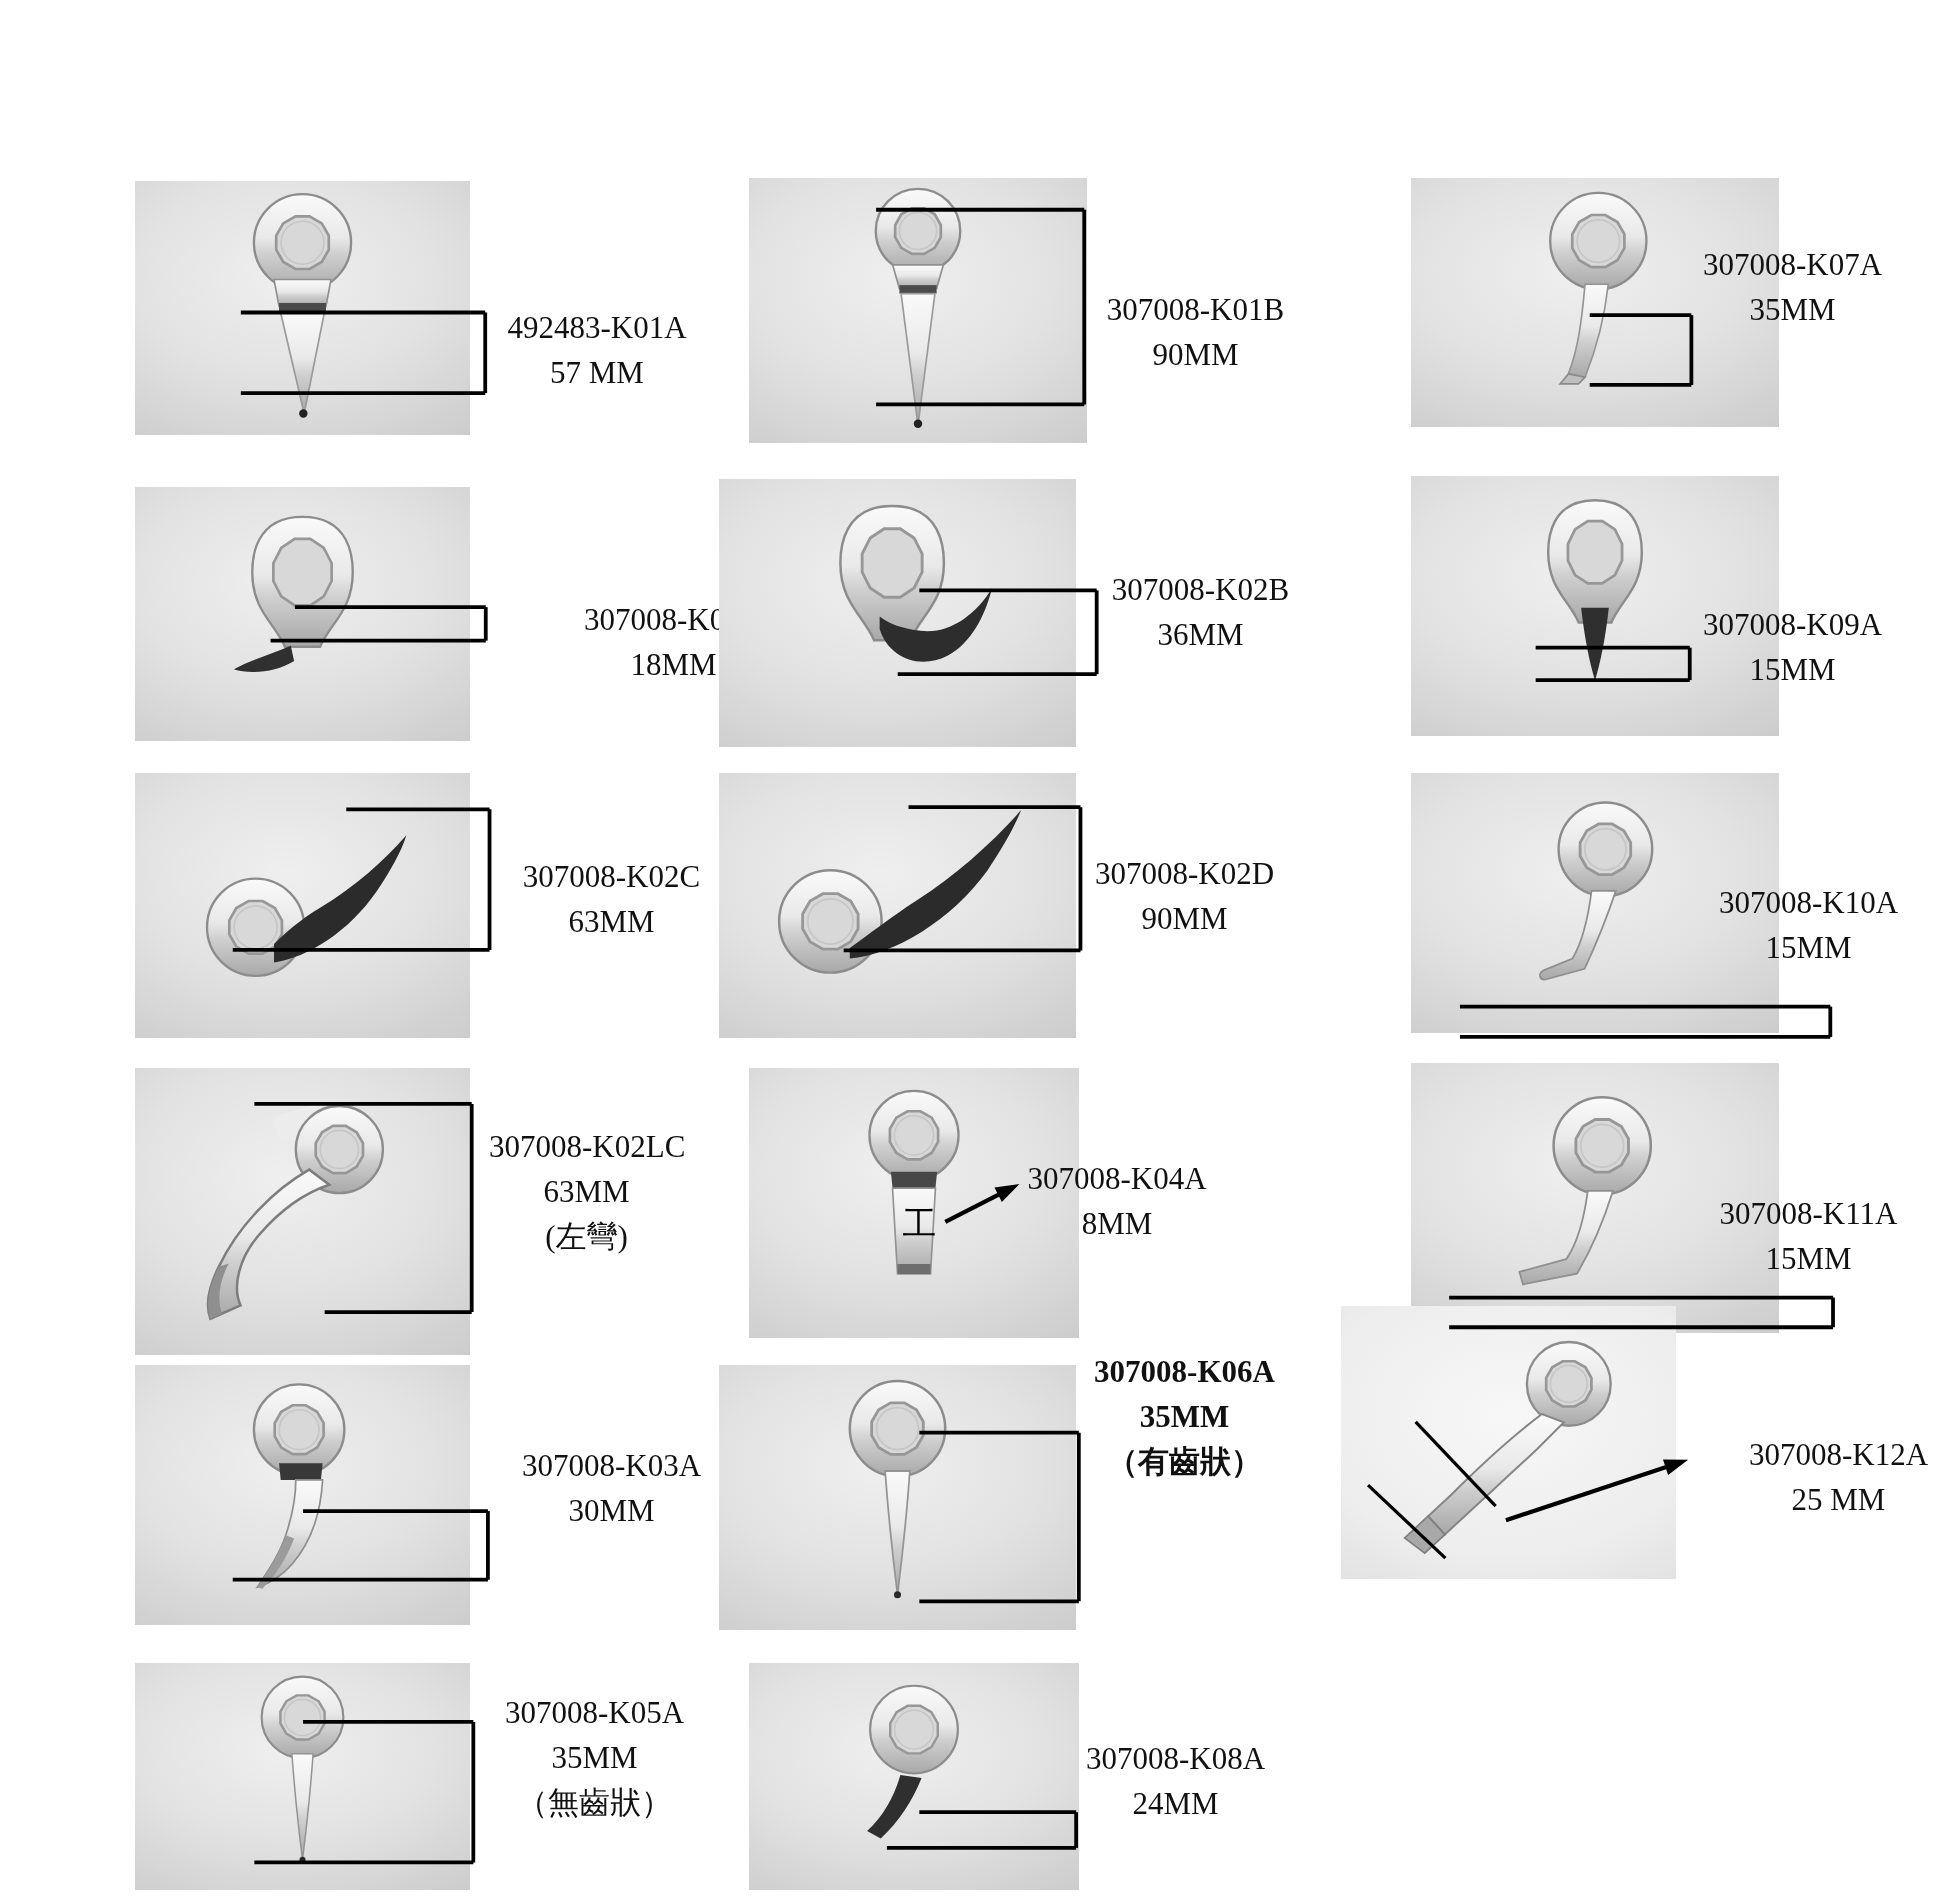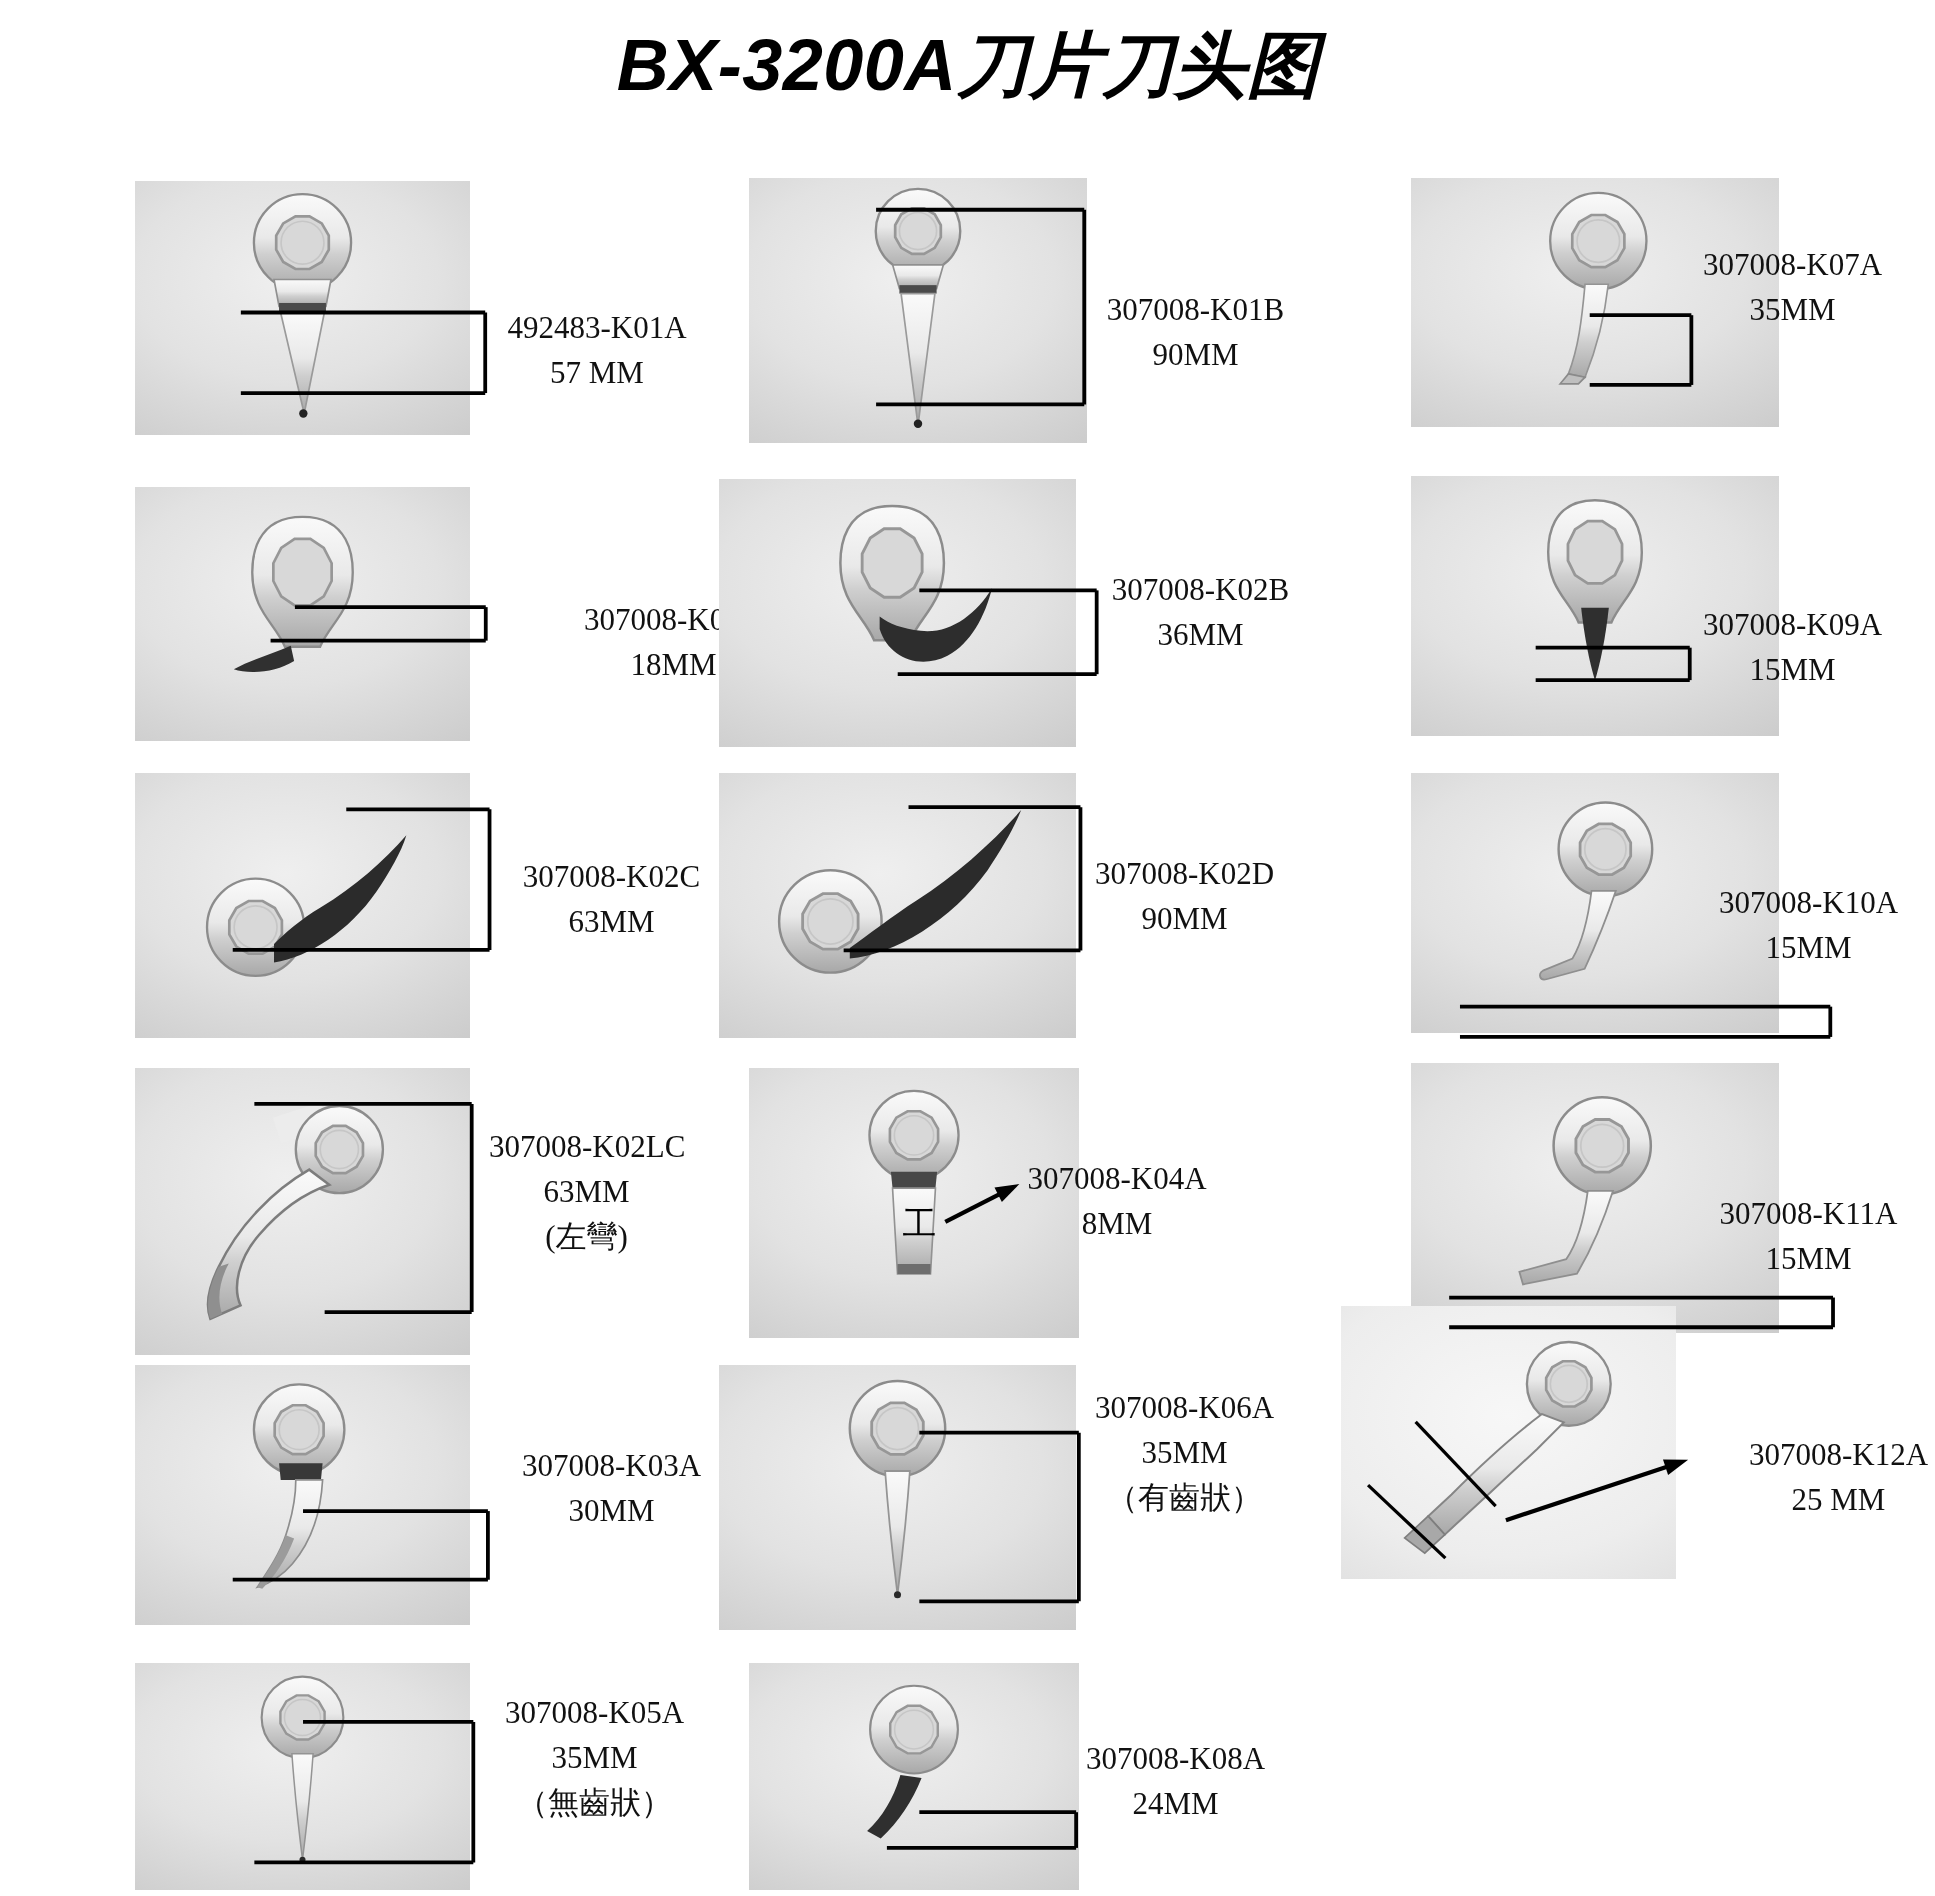--- a/index.html
+++ b/index.html
@@ -17,21 +17,20 @@
          font-size:31px;line-height:1.45;}
   .label div{white-space:nowrap;}
   .mark{position:absolute;font-family:"Liberation Serif","DejaVu Serif",serif;
         font-size:34px;color:#000;width:49px;text-align:center;}
   #anno{position:absolute;left:0;top:0;width:1936px;height:1896px;pointer-events:none;}
 </style>
 </head>
 <body>
 
 <div id="page">
-  <div id="title">BX-3200A刀片刀头图</div>
   <div id="cells">
       <div class="photo" style="left: 135px; top: 181px; width: 335px; height: 254px;">
         <svg viewBox="0 0 200 150" preserveAspectRatio="xMidYMid meet" xmlns="http://www.w3.org/2000/svg">
           <defs>
             <linearGradient id="mg0" x1="0" y1="0" x2="0" y2="1">
               <stop offset="0%" stop-color="#fafafa"></stop>
               <stop offset="45%" stop-color="#e9e9e9"></stop>
               <stop offset="62%" stop-color="#cfcfcf"></stop>
               <stop offset="100%" stop-color="#a8a8a8"></stop>
             </linearGradient>
@@ -308,21 +307,21 @@
               <stop offset="100%" stop-color="#a8a8a8"></stop>
             </linearGradient>
           </defs>
           <circle cx="100" cy="36" r="27" fill="url(#mg13)" stroke="#8c8c8c" stroke-width="1.4"></circle>
           <polygon points="114.6,39.9 110.7,46.7 103.9,50.6 96.1,50.6 89.3,46.7 85.4,39.9 85.4,32.1 89.3,25.3 96.1,21.4 103.9,21.4 110.7,25.3 114.6,32.1" fill="#d8d8d8" stroke="#979797" stroke-width="1.6"></polygon>
           <circle cx="100" cy="36" r="11.9" fill="none" stroke="#c6c6c6" stroke-width="1"></circle>
           <path d="M93,60 L107,60 C105,88 102,114 100,130 C98,114 95,88 93,60 Z" fill="url(#mg13)" stroke="#949494" stroke-width="1"></path>
           <circle cx="100" cy="130" r="2" fill="#2a2a2a"></circle>
         </svg>
       </div>
-      <div class="label" style="left: 1087px; top: 1386px; width: 195px;">
+      <div class="label" style="left: 1087px; top: 1350px; width: 195px; font-weight: bold;">
         <div>307008-K06A</div>
         <div>35MM</div>
         <div>（有齒狀）</div>
       </div>
       <div class="photo photo-light" style="left: 1341px; top: 1306px; width: 335px; height: 273px;">
         <svg viewBox="0 0 200 150" preserveAspectRatio="xMidYMid meet" xmlns="http://www.w3.org/2000/svg">
           <defs>
             <linearGradient id="mg14" x1="0" y1="0" x2="0" y2="1">
               <stop offset="0%" stop-color="#fafafa"></stop>
               <stop offset="45%" stop-color="#e9e9e9"></stop>

